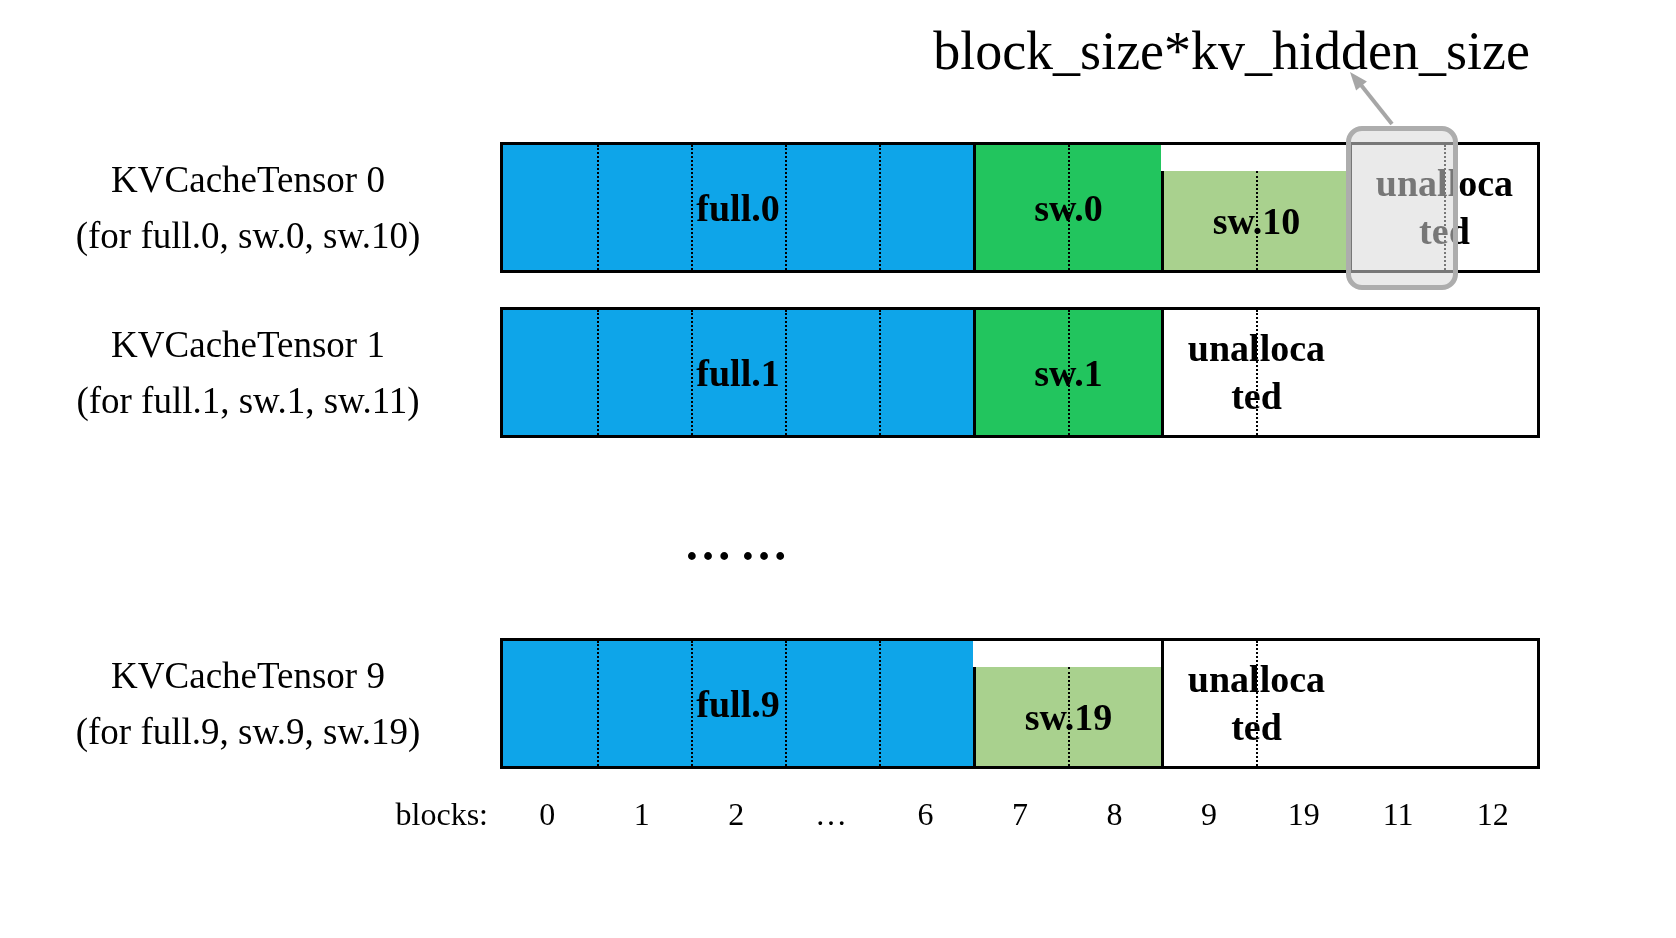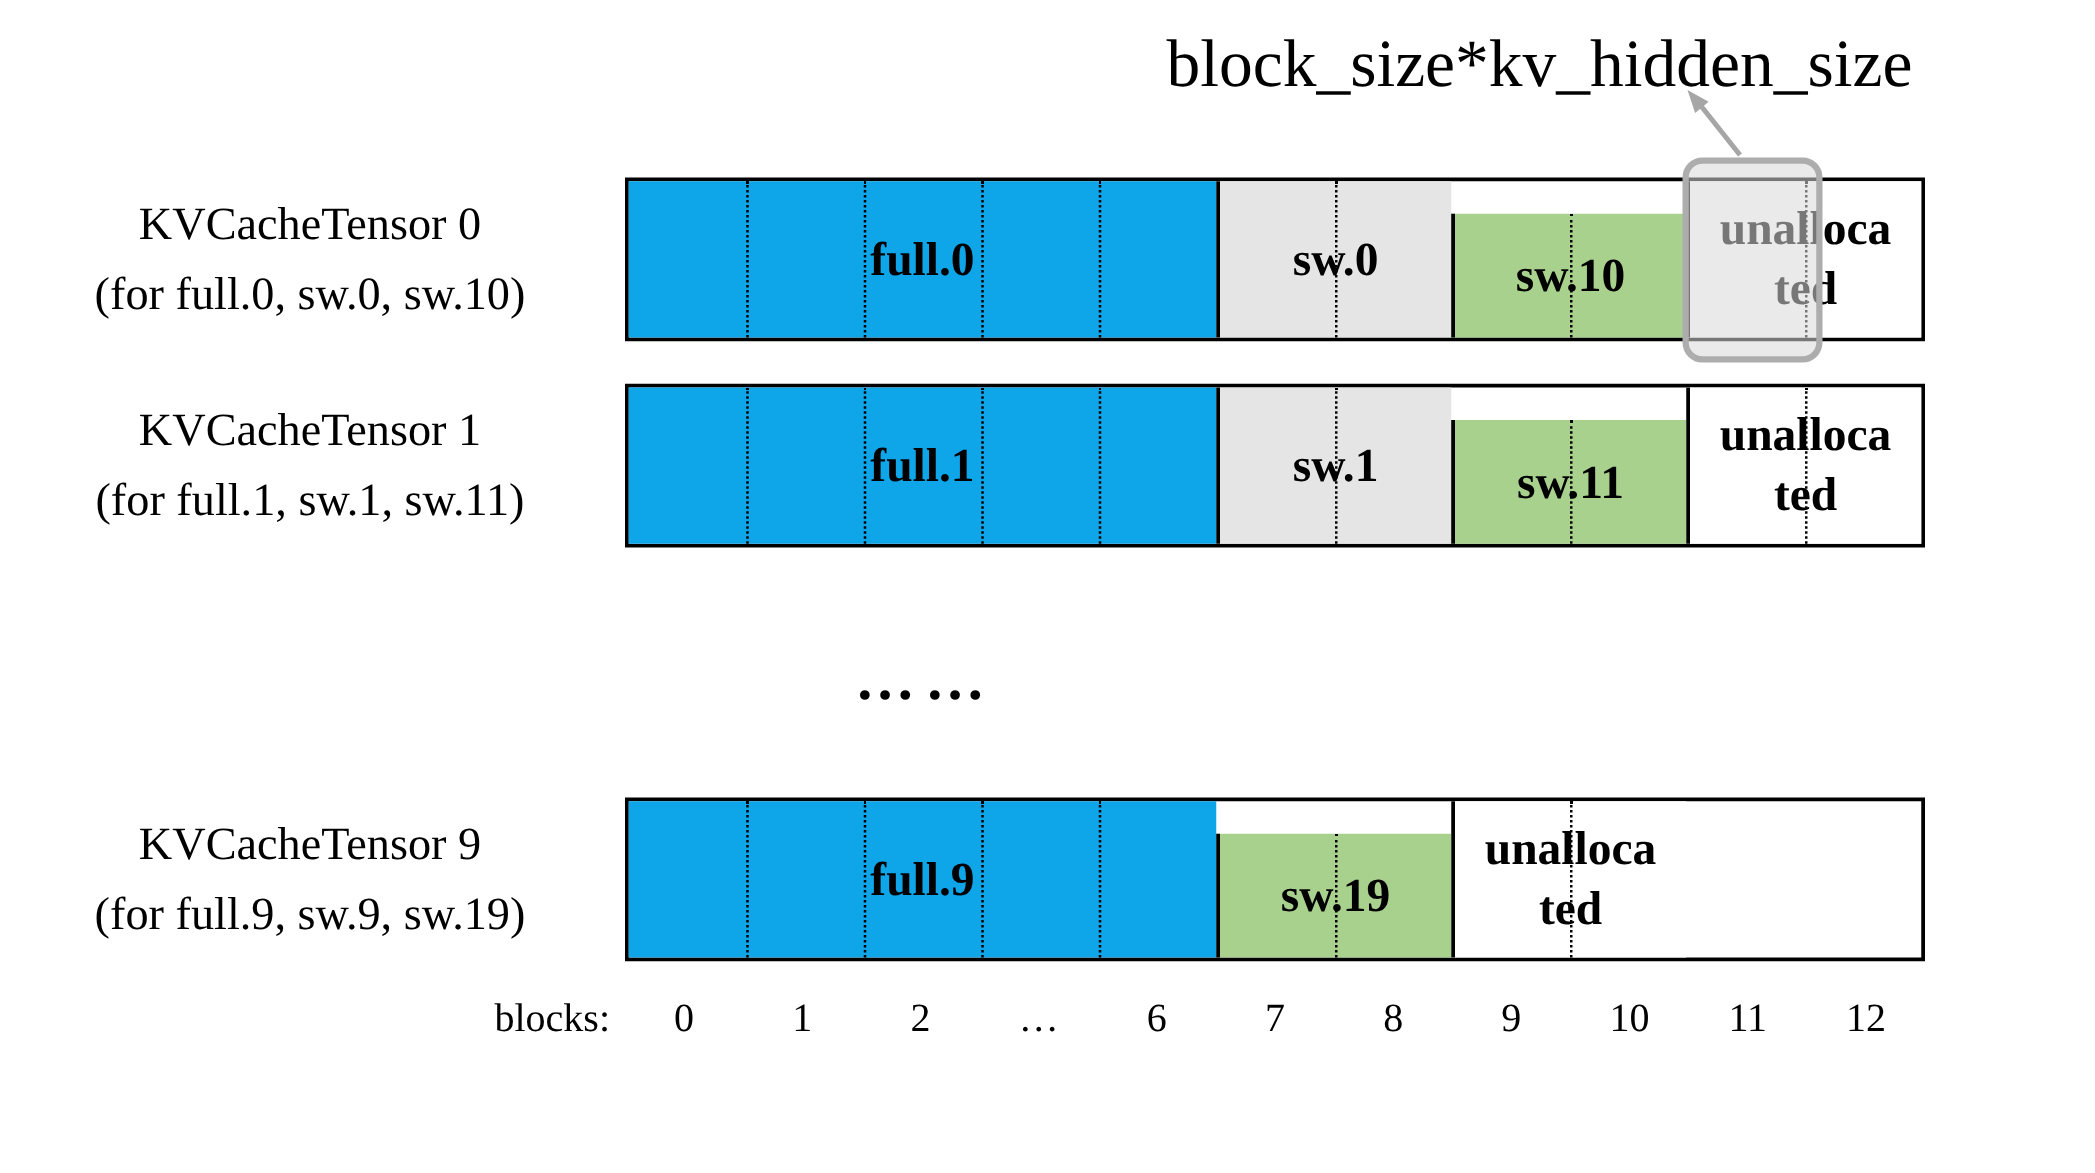--- a/index.html
+++ b/index.html
@@ -26,21 +26,21 @@
     display:flex; box-sizing:border-box;
     border:3px solid #000; background:#fff;
   }
   .seg {
     position:relative; box-sizing:border-box;
     display:flex; align-items:center; justify-content:center;
     font-weight:bold; font-size:38px;
   }
   .seg + .seg { border-left:3px solid #000; }
   .seg-full { width:45.4545%; background:#0ea5e9; }
-  .seg-sw-light { width:18.1818%; background:#e5e5e5; }
+  .seg-sw-light { width:18.1818%; background:#22c55e; }
   .seg-sw-dark { width:18.1818%; background:#A9D18E;margin-top:26px; }
   .seg-unalloc { width:18.1818%; background:#ffffff; }
   .seg-label { position:relative; z-index:2; }
   .seg-unalloc .seg-label { white-space:pre-line; text-align:center; line-height:1.25; }
 
   .dv {
     position:absolute; top:0; bottom:0; width:0;
     border-left:2px dotted #000; z-index:1;
   }
 
@@ -125,24 +125,20 @@
         <i class="dv" style="left:20%"></i>
         <i class="dv" style="left:40%"></i>
         <i class="dv" style="left:60%"></i>
         <i class="dv" style="left:80%"></i>
         <span class="seg-label">full.1</span>
       </div>
       <div class="seg seg-sw-light">
         <i class="dv" style="left:50%"></i>
         <span class="seg-label">sw.1</span>
       </div>
-      <div class="seg seg-sw-dark">
-        <i class="dv" style="left:50%"></i>
-        <span class="seg-label">sw.11</span>
-      </div>
       <div class="seg seg-unalloc">
         <i class="dv" style="left:50%"></i>
         <span class="seg-label">unalloca
 ted</span>
       </div>
     </div>
   </div>
 
   <div class="row-ellipsis">……</div>
 
@@ -174,18 +170,18 @@
   <div class="blocks-axis">
     <div class="axis-label">blocks:</div>
     <div class="tick">0</div>
     <div class="tick">1</div>
     <div class="tick">2</div>
     <div class="tick">…</div>
     <div class="tick">6</div>
     <div class="tick">7</div>
     <div class="tick">8</div>
     <div class="tick">9</div>
-    <div class="tick">10</div>
+    <div class="tick">19</div>
     <div class="tick">11</div>
     <div class="tick">12</div>
   </div>
 
 </div>
 
 </body></html>

